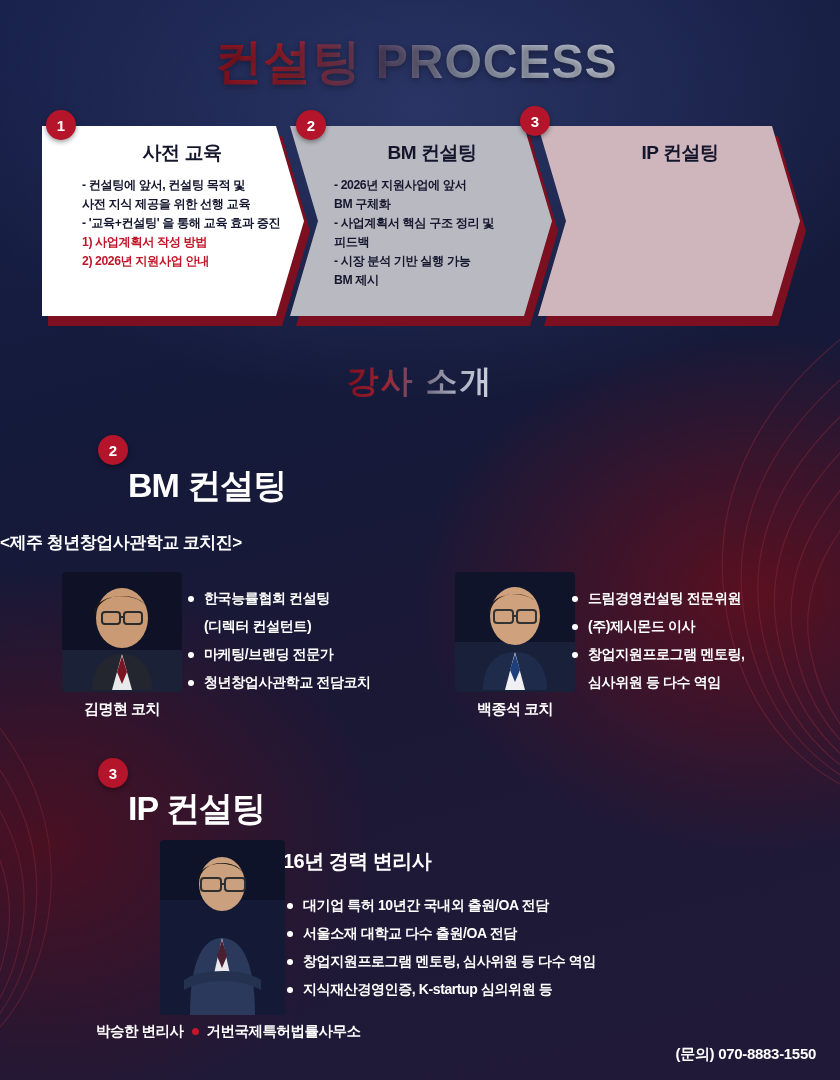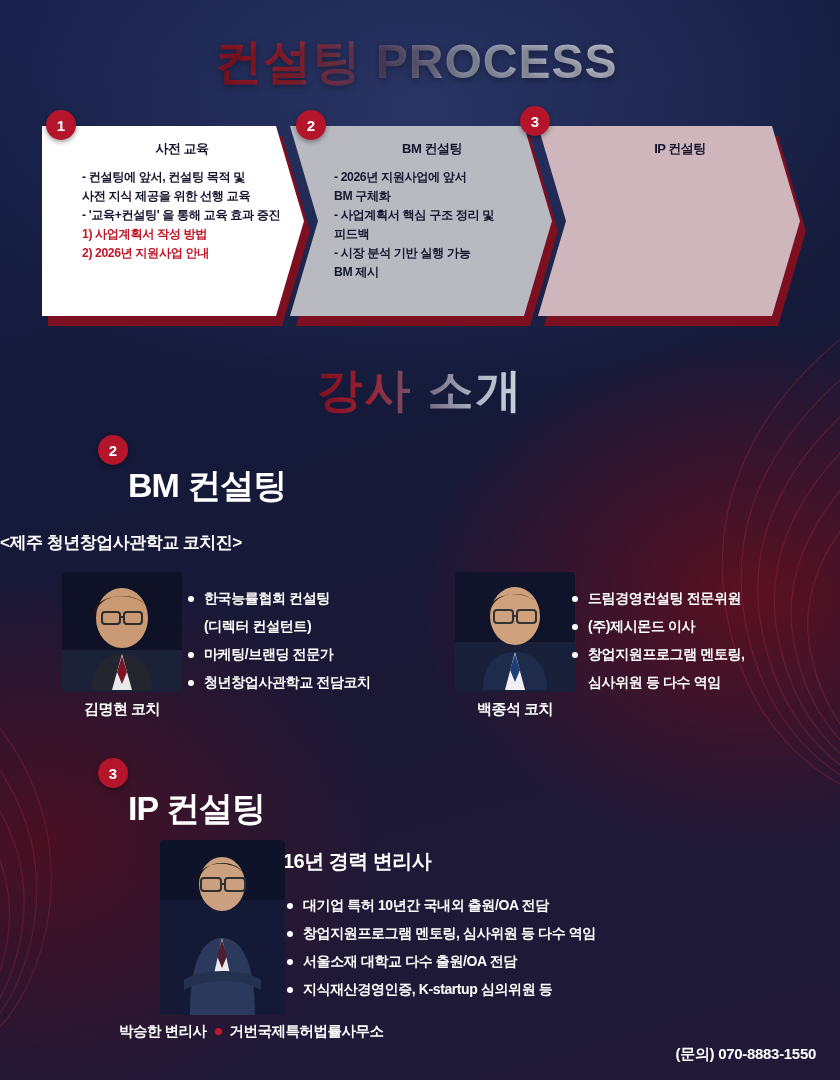--- a/index.html
+++ b/index.html
@@ -63,21 +63,21 @@
   .chev.c1 .body { background: #ffffff; }
   .chev.c1 { clip-path: none; }
   .chev.c1 .body { clip-path: polygon(0 0, calc(100% - 28px) 0, 100% 50%, calc(100% - 28px) 100%, 0 100%); }
   .chev.c1 .shadow { clip-path: polygon(0 0, calc(100% - 28px) 0, 100% 50%, calc(100% - 28px) 100%, 0 100%); }
   .chev.c2 { left: 248px; width: 262px; }
   .chev.c2 .body { background: #b9b9c1; }
   .chev.c3 { left: 496px; width: 262px; }
   .chev.c3 .body { background: #cfb6bd; }
 
   .chev h3 {
-    text-align: center; font-size: 13px; font-weight: 800; color: #14162c;
+    text-align: center; font-size: 19px; font-weight: 800; color: #14162c;
     margin-bottom: 10px; letter-spacing: -.5px;
   }
   .chev ul { list-style: none; }
   .chev li {
     font-size: 12.2px; line-height: 1.48; color: #15172e; font-weight: 600;
     letter-spacing: -.4px; margin-bottom: 1px;
   }
   .chev li.red { color: #c01628; }
   .chev.c1 .content { padding-left: 6px; }
   .chev.c2 .content, .chev.c3 .content { padding-left: 10px; }
@@ -90,21 +90,21 @@
   }
   .badge.b1 { left: 46px; top: 110px; }
   .badge.b2 { left: 296px; top: 110px; }
   .badge.b3 { left: 520px; top: 106px; }
 
   
   .section-title {
     position: absolute; left: 0; right: 0; top: 360px; text-align: center;
   }
   .section-title span {
-    font-size: 46px; font-weight: 900; letter-spacing: 2px;
+    font-size: 32px; font-weight: 900; letter-spacing: 2px;
     background: linear-gradient(90deg, #7e1020 0%, #9c2130 25%, #6a5b74 50%, #a8b0c0 75%, #cdd3de 100%);
     -webkit-background-clip: text; background-clip: text; color: transparent;
   }
 
   
   .sec-bm-badge { left: 98px; top: 435px; }
   .sec-bm-title {
     position: absolute; left: 128px; top: 463px;
     font-size: 34px; font-weight: 900; color: #ffffff; letter-spacing: -1px;
   }
@@ -142,21 +142,21 @@
   }
   .ip-sub {
     position: absolute; left: 283px; top: 848px;
     font-size: 20px; font-weight: 800; color: #ffffff; letter-spacing: -.5px;
   }
   .footer-contact {
     position: absolute; right: 24px; bottom: 16px;
     font-size: 15px; font-weight: 700; color: #ffffff; letter-spacing: -.3px; margin-left: 16px;
   }
   .ip-name-row {
-    position: absolute; left: 119px; top: 1022px; width: 330px;
+    position: absolute; left: 96px; top: 1022px; width: 330px;
     display: flex; align-items: center; gap: 8px;
     font-size: 14.5px; font-weight: 800; color: #fff; letter-spacing: -.5px;
   }
   .reddot { width: 7px; height: 7px; border-radius: 50%; background: #c3162b; display: inline-block; }
 </style>
 </head>
 <body>
 
 <div id="page">
 
@@ -299,22 +299,22 @@
       <path d="M62,100 L57,116 L62,128 L67,116 Z" fill="#4a2030"></path>
       <path d="M24,140 C40,128 85,128 101,140 L101,150 C80,138 45,138 24,150 Z" fill="#24314f"></path>
       <rect x="41" y="38" width="20" height="13" rx="3" fill="none" stroke="#2f2f2f" stroke-width="2"></rect>
       <rect x="65" y="38" width="20" height="13" rx="3" fill="none" stroke="#2f2f2f" stroke-width="2"></rect>
       <line x1="61" y1="44" x2="65" y2="44" stroke="#2f2f2f" stroke-width="2"></line>
     </svg>
   </div>
 
   <ul class="bullets" style="left:285px; top:895px; width:460px;">
     <li class="dot">대기업 특허 10년간 국내외 출원/OA 전담</li>
+    <li class="dot">서울소재 대학교 다수 출원/OA 전담</li>
     <li class="dot">창업지원프로그램 멘토링, 심사위원 등 다수 역임</li>
-    <li class="dot">서울소재 대학교 다수 출원/OA 전담</li>
     <li class="dot">지식재산경영인증, K-startup 심의위원 등</li>
   </ul>
 
   <div class="ip-name-row">
     <span>박승한 변리사</span>
     <span class="reddot"></span>
     <span>거번국제특허법률사무소</span>
   </div>
 
   <div class="footer-contact">(문의) 070-8883-1550</div>

